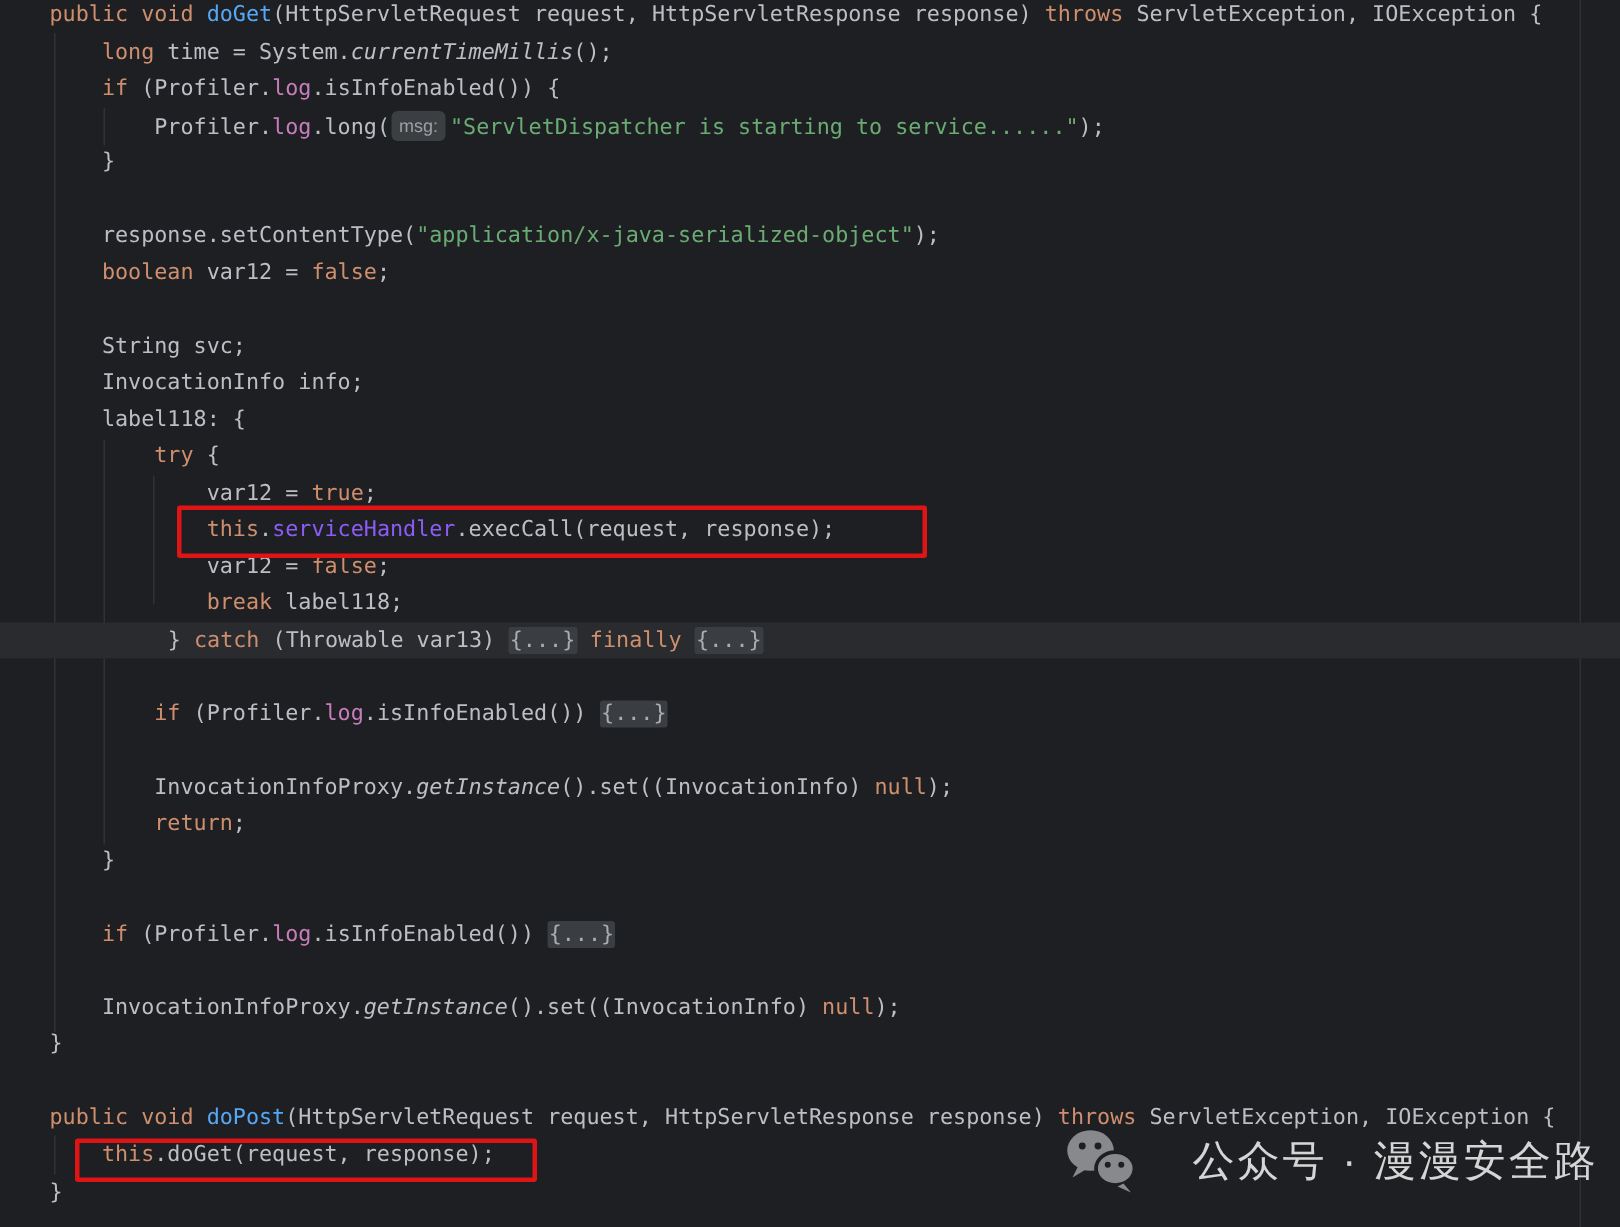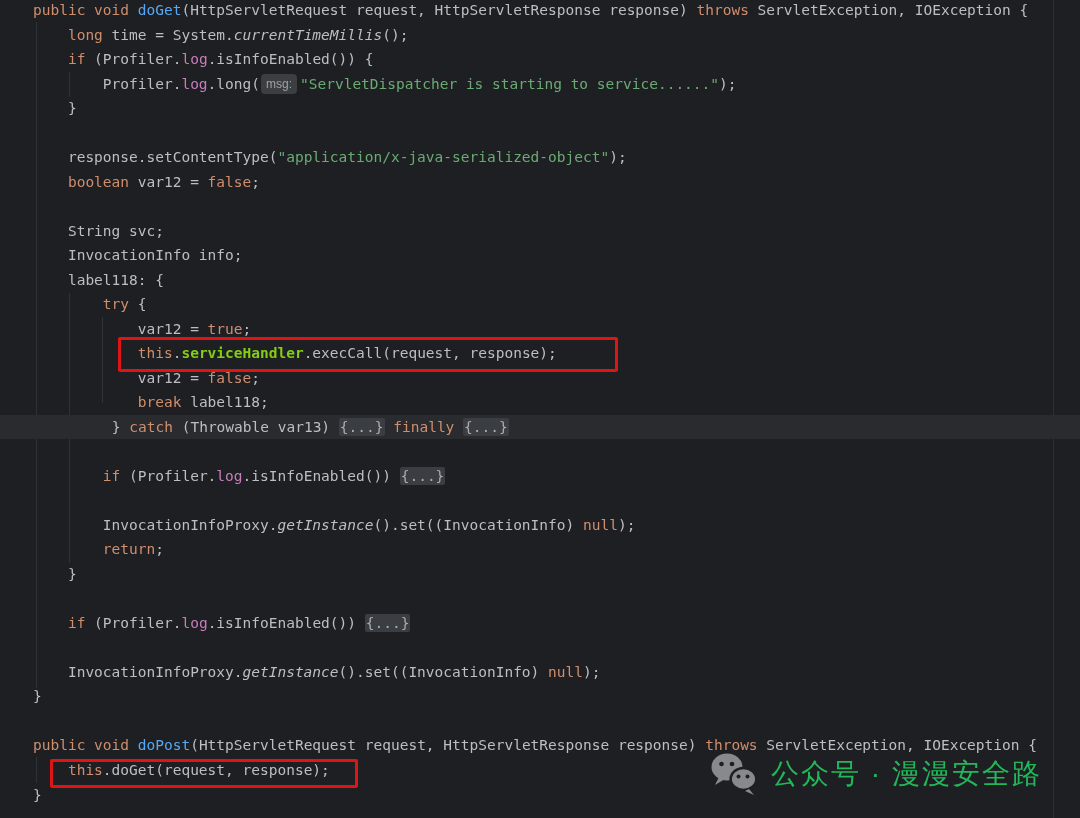--- a/index.html
+++ b/index.html
@@ -16,21 +16,21 @@
     height:24.53px;line-height:24.53px;
     white-space:pre;
     font-size:14.5px;
     padding-left:33px;
     color:#bcbec4;
   }
   .line.hl{background:#292b2f;padding-left:42px;}
   .seg-k{color:#cf8e6d;}
   .seg-d{color:#bcbec4;}
   .seg-m{color:#56a8f5;text-align:center;}
-  .seg-f{color:#84cc16;font-weight:bold;}
+  .seg-f{color:#8b5cf6;}
   .seg-fi{color:#c77dbb;}
   .seg-i{color:#bcbec4;font-style:italic;}
   .seg-s{color:#6aab73;}
   .seg-h{
     background:#3c3f42;color:#9da0a6;
     font-size:12px;border-radius:4px;
     padding:3px 5px;margin:0 3px 0 1px;
     font-family:"Liberation Sans",sans-serif;
     vertical-align:1px;
   }
@@ -42,21 +42,21 @@
   .margin-line{position:absolute;left:1053px;top:0;width:1px;height:818px;background:#2e3034;}
   .red-box{position:absolute;border:3px solid #df1414;border-radius:2px;box-sizing:border-box;}
   .watermark{
     position:absolute;left:710px;top:752px;
     display:flex;align-items:center;gap:13px;
     opacity:0.92;pointer-events:none;
   }
   .watermark-text{
     font-family:"Liberation Sans",sans-serif;
     font-size:28px;letter-spacing:2px;
-    color:#22c55e;white-space:nowrap;
+    color:#e5e5e5;white-space:nowrap;margin-left:24px;
   }
 </style>
 </head>
 <body>
 
 <div class="editor">
 
   <div class="indent-guide" style="left:36px;top:22px;height:666px;"></div>
   <div class="indent-guide" style="left:69px;top:72px;height:25px;"></div>
   <div class="indent-guide" style="left:69px;top:293px;height:270px;"></div>

